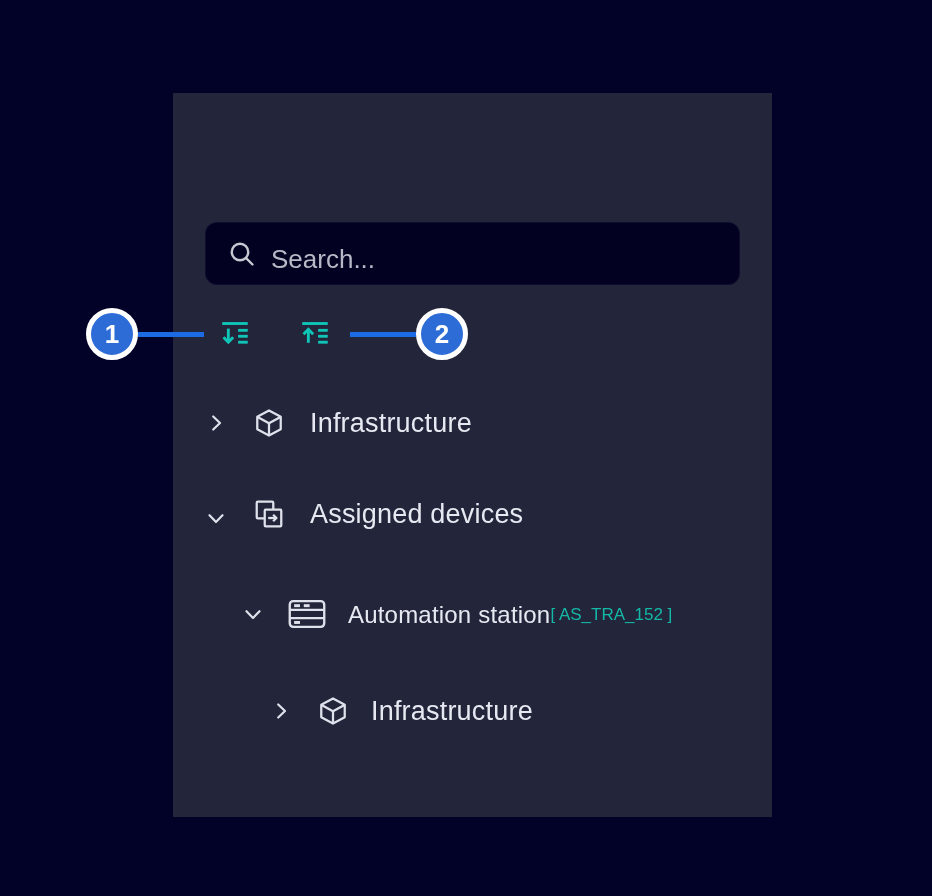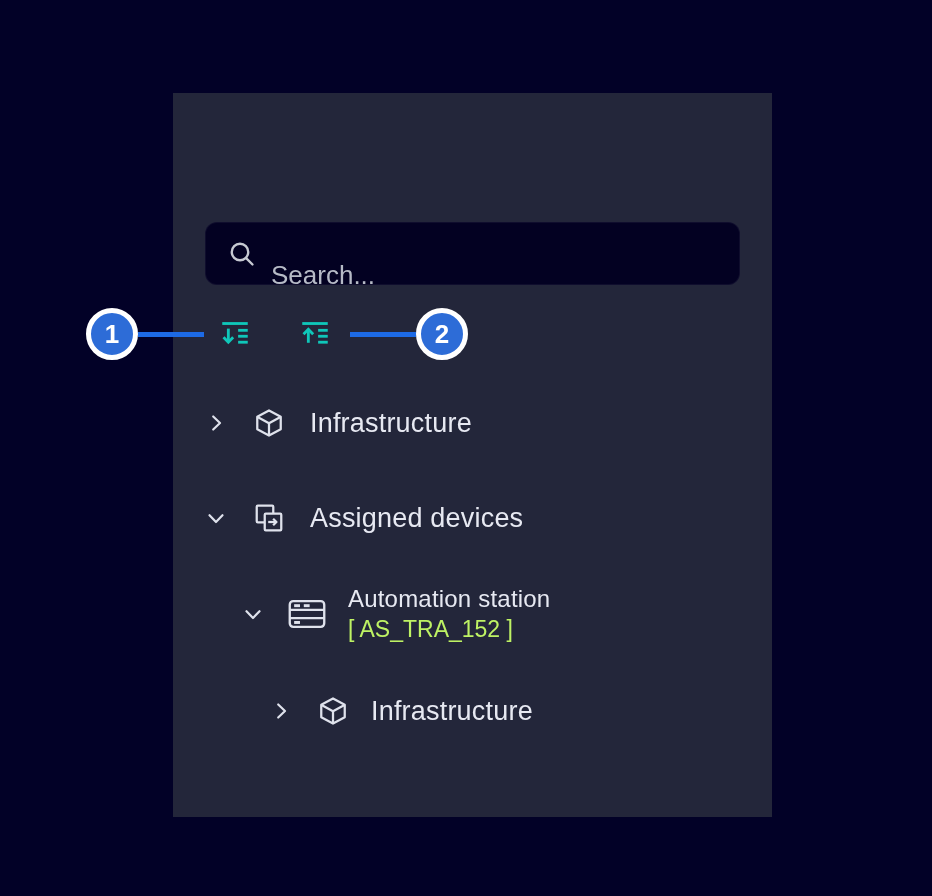--- a/index.html
+++ b/index.html
@@ -14,21 +14,21 @@
     background:#23263A;
   }
   
   .search-box{
     position:absolute;left:32px;top:129px;width:535px;height:63px;
     background:#030122;border:1px solid rgba(255,255,255,0.05);
     border-radius:12px;box-sizing:border-box;
   }
   .search-box svg{position:absolute;left:21px;top:16px;}
   .search-box input{
-    position:absolute;left:0;top:16px;width:100%;height:100%;
+    position:absolute;left:0;top:0;width:100%;height:100%;
     background:transparent;border:none;outline:none;
     padding:11px 16px 0 65px;box-sizing:border-box;
     font-family:"Liberation Sans", sans-serif;
     font-size:26px;color:#ef4444;
   }
   .search-box input::placeholder{color:#B6BAC6;opacity:1;}
   
   .tool-btn{
     position:absolute;width:36px;height:36px;top:223px;
     display:flex;align-items:center;justify-content:center;
@@ -38,35 +38,35 @@
   .tool-btn.collapse{left:124px;}
   
   .tree-row{
     position:absolute;display:flex;align-items:center;height:48px;
     color:#E7E9F2;cursor:pointer;
   }
   .tree-row .chevron{width:24px;height:24px;flex:0 0 auto;color:#DFE2EC;display:flex;align-items:center;justify-content:center;}
   .tree-row .node-icon{flex:0 0 auto;color:#DFE2EC;display:flex;align-items:center;justify-content:center;}
   .tree-row .lbl{font-size:27px;letter-spacing:0.2px;white-space:nowrap;}
   .row-1{left:31px;top:306px;}
-  .row-2{left:31px;top:401px;}
+  .row-2{left:31px;top:389px;align-items:flex-end;}
   .row-3{left:68px;top:487px;height:68px;}
   .row-4{left:96px;top:594px;}
   .row-5{left:96px;top:673px;}
   .row-1 .node-icon,.row-2 .node-icon{margin-left:25px;}
   .row-1 .lbl,.row-2 .lbl{margin-left:25px;}
   .row-3 .node-icon{margin-left:23px;}
   .row-3 .lbl-block{margin-left:22px;}
   .row-4 .node-icon{margin-left:24px;}
   .row-4 .lbl{margin-left:22px;}
   .row-5 .node-icon{margin-left:22px;}
   .row-5 .lbl{margin-left:22px;}
-  .lbl-block{display:flex;flex-direction:column;line-height:31px;}
+  .lbl-block{display:flex;flex-direction:row;line-height:31px;}
   .lbl-block .title{font-size:24px;letter-spacing:0.2px;white-space:nowrap;}
-  .lbl-block .subtitle{font-size:23px;color:#bef264;white-space:nowrap;}
+  .lbl-block .subtitle{font-size:17px;color:#14b8a6;white-space:nowrap;}
   
   .callout{
     position:absolute;width:52px;height:52px;box-sizing:border-box;
     border:5px solid #FFFFFF;border-radius:50%;background:#2D6CD7;
     display:flex;align-items:center;justify-content:center;
     color:#FFFFFF;font-size:26px;font-weight:bold;
   }
   .callout-1{left:86px;top:308px;}
   .callout-2{left:416px;top:308px;}
   .callout-line{position:absolute;height:5px;background:#1D6AE5;top:332px;}

